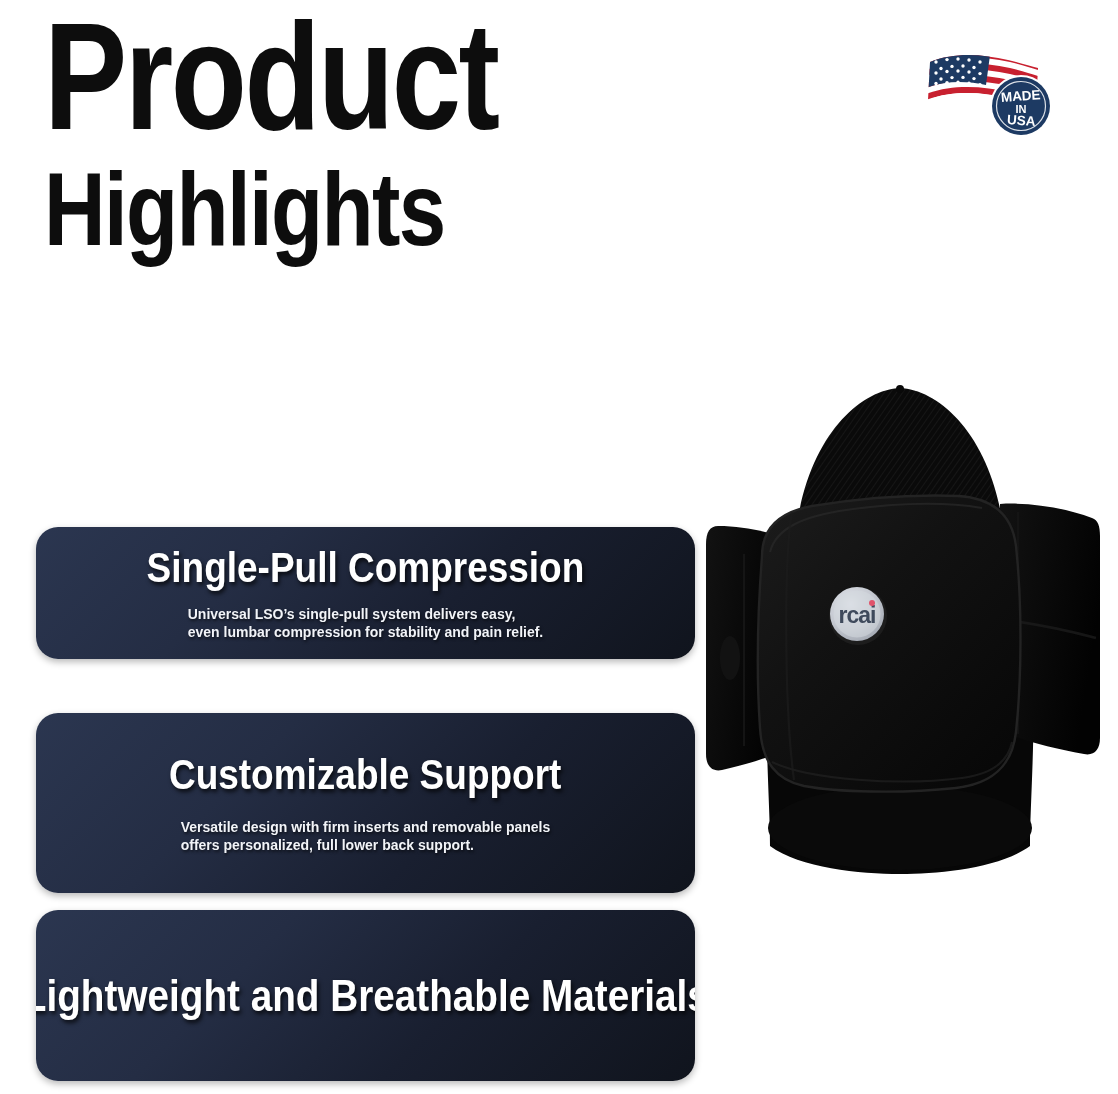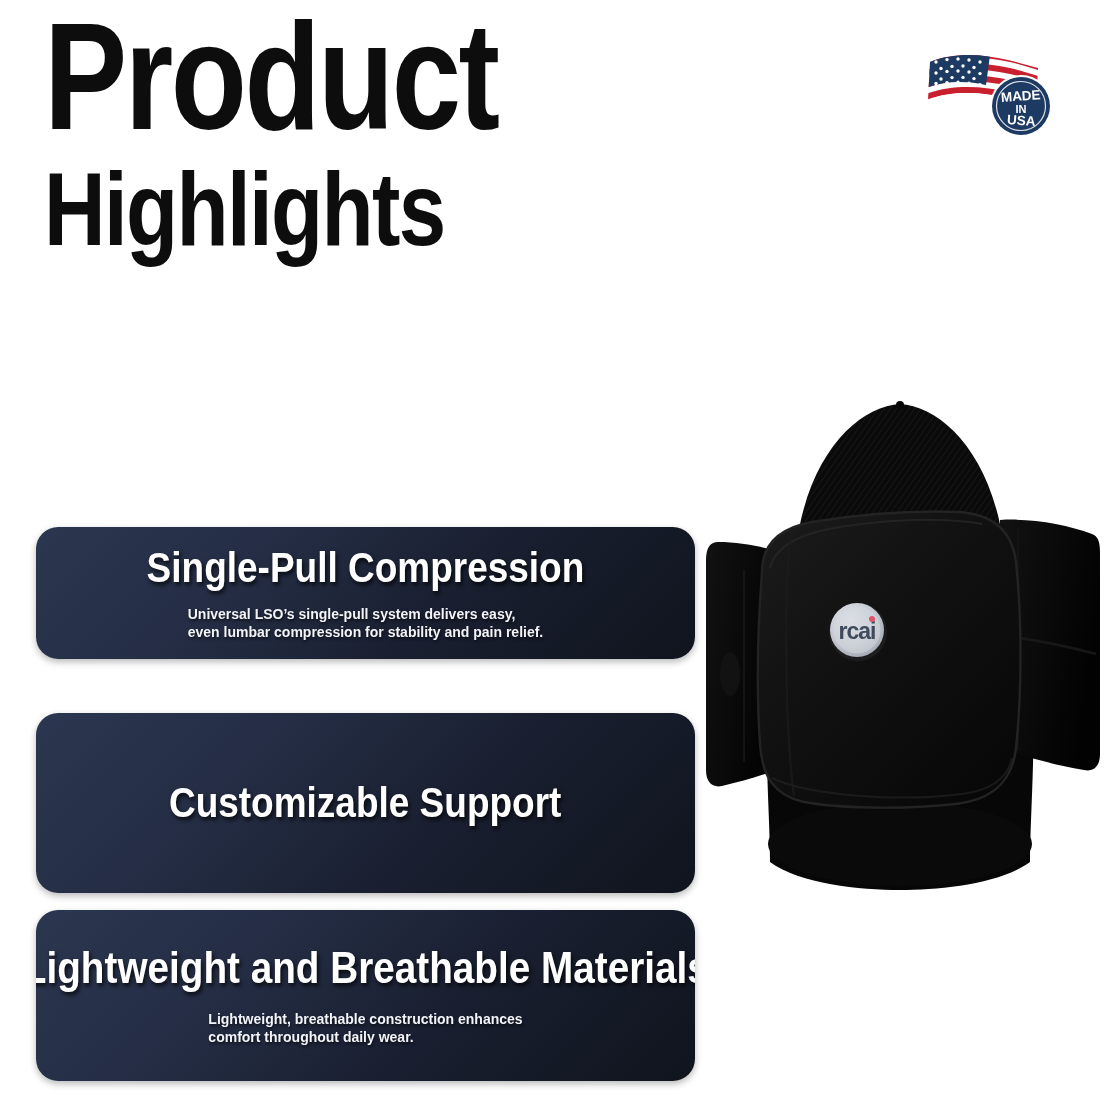--- a/index.html
+++ b/index.html
@@ -105,21 +105,21 @@
     white-space: pre-line;
   }
   #feature-card-0 .feature-body { margin-top: 16px; }
   #feature-card-1 .feature-body { margin-top: 22px; }
   #feature-card-2 .feature-body { margin-top: 20px; }
 
   
   #product-photo {
     position: absolute;
     left: 700px;
-    top: 392px;
+    top: 376px;
     width: 400px;
     height: 500px;
   }
   #product-photo svg { display: block; }
 </style>
 </head>
 <body>
 
 <div id="heading-block">
   <div id="title-primary">Product</div>
@@ -187,26 +187,26 @@
 </div>
 
 <div class="feature-card" id="feature-card-0">
   <div class="feature-title">Single-Pull Compression</div>
   <div class="feature-body">Universal LSO’s single-pull system delivers easy,
 even lumbar compression for stability and pain relief.</div>
 </div>
 
 <div class="feature-card" id="feature-card-1">
   <div class="feature-title">Customizable Support</div>
+  <div class="feature-body">Versatile design with firm inserts and removable panels
+offers personalized, full lower back support.</div>
 </div>
 
 <div class="feature-card" id="feature-card-2">
   <div class="feature-title">Lightweight and Breathable Materials</div>
-  <div class="feature-body">Lightweight, breathable construction enhances
-comfort throughout daily wear.</div>
 </div>
 
 <div id="product-photo">
   <svg viewBox="0 0 400 500" width="400" height="500">
     <defs>
       <linearGradient id="gBody" x1="0" y1="0" x2="1" y2="1">
         <stop offset="0%" stop-color="#1a1a1a"></stop>
         <stop offset="45%" stop-color="#0e0e0e"></stop>
         <stop offset="100%" stop-color="#050505"></stop>
       </linearGradient>

